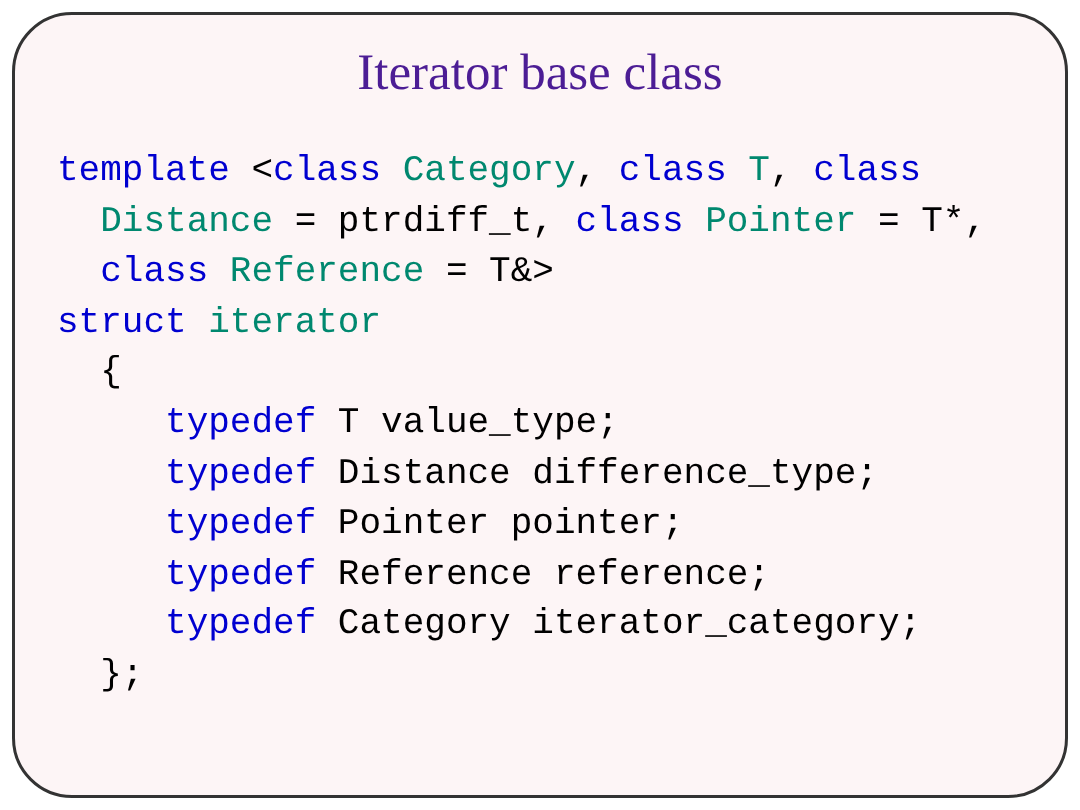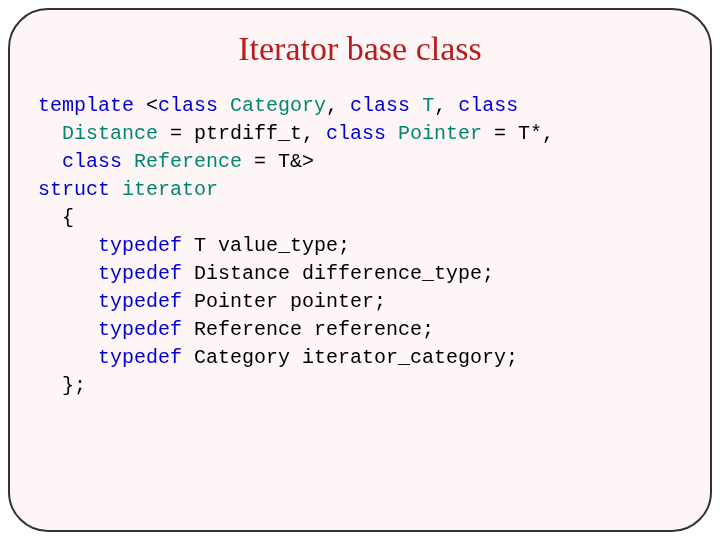--- a/index.html
+++ b/index.html
@@ -14,31 +14,31 @@
       height: 100%;
       background: #fdf5f6;
       border: 2px solid #333;
       border-radius: 40px;
       padding: 20px 28px;
       overflow: hidden;
     }
     .title {
       font-family: "Times New Roman", Times, serif;
       font-size: 34px;
-      color: #b91c1c;
+      color: #4c1d95;
       text-align: center;
-      margin-bottom: 24px;
       font-weight: normal;
     }
     .code {
       font-family: Consolas, "Courier New", monospace;
-      font-size: 20px;
+      font-size: 24px;
       line-height: 1.4;
       white-space: pre;
       color: #000;
+      margin-top: 30px;
     }
     .kw  { color: #0000d0; }   
     .typ { color: #00886f; }
   </style>
 </head>
 <body>
 
 <div class="slide">
   <h1 class="title">Iterator base class</h1>
 

